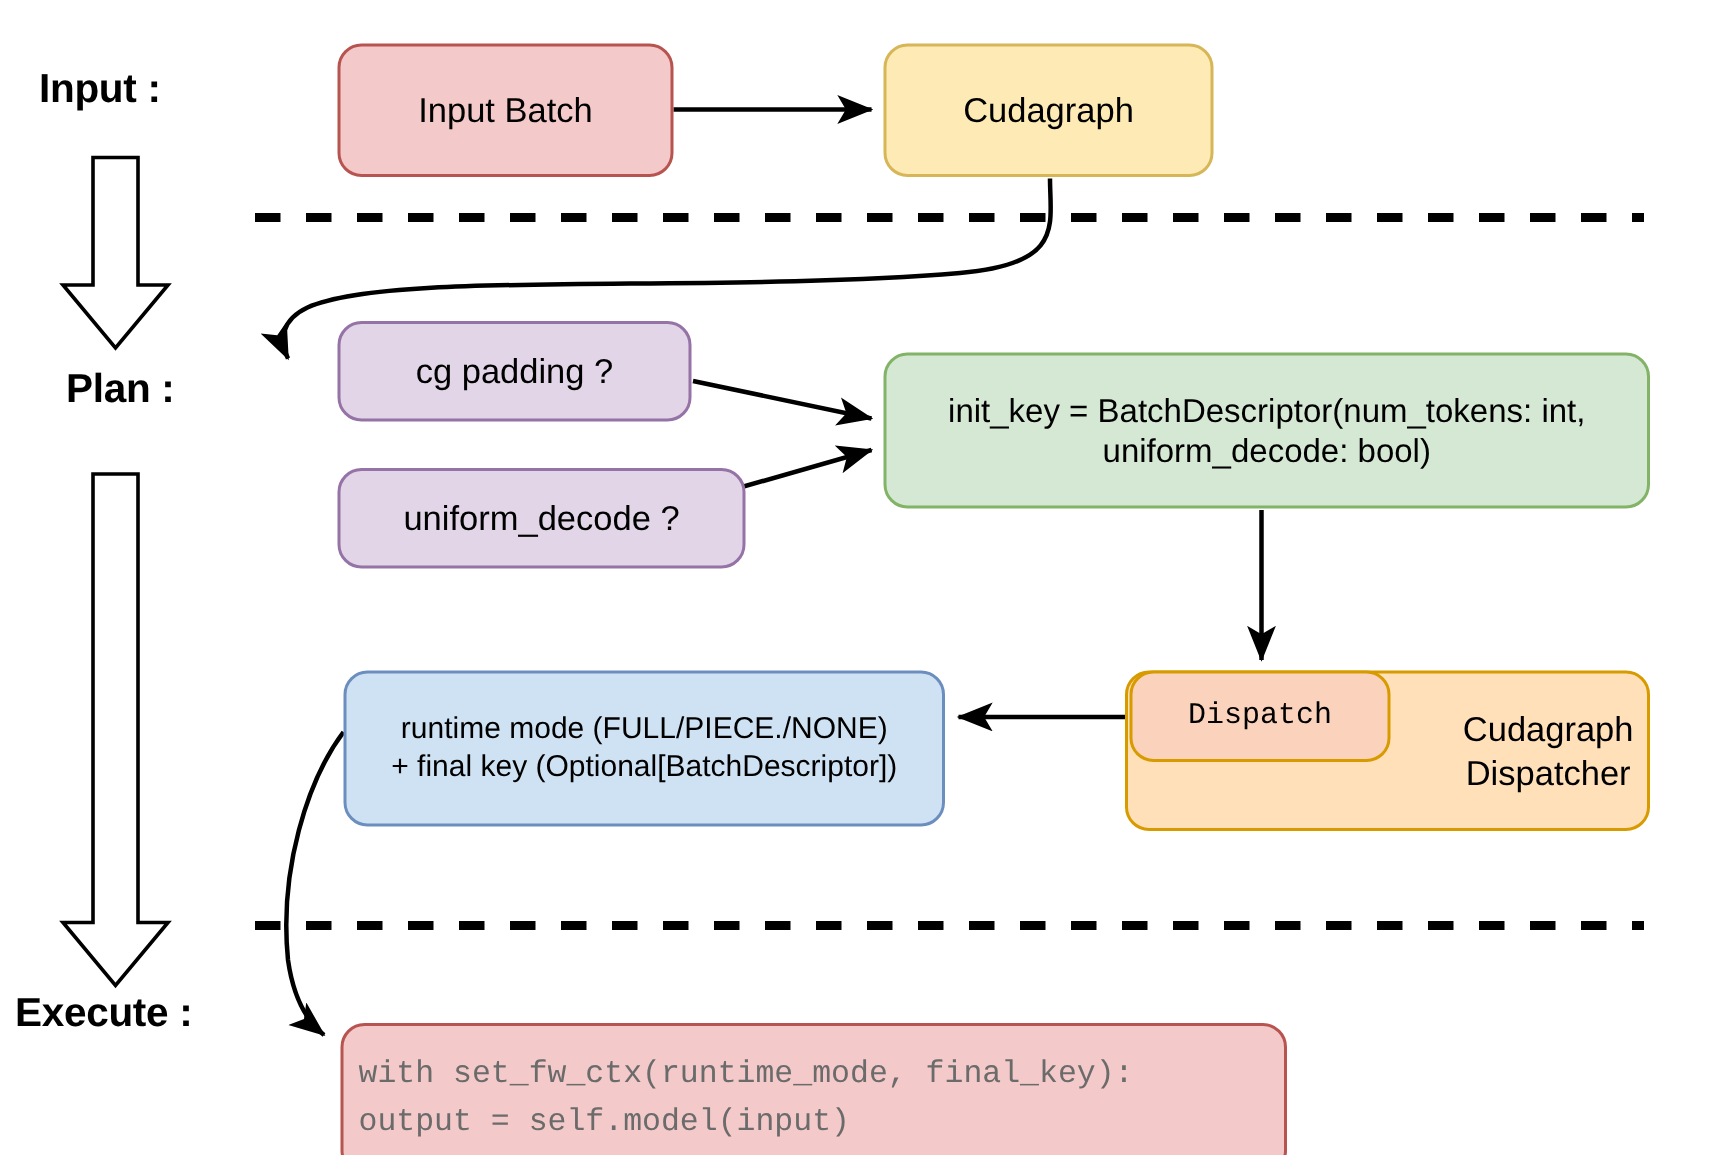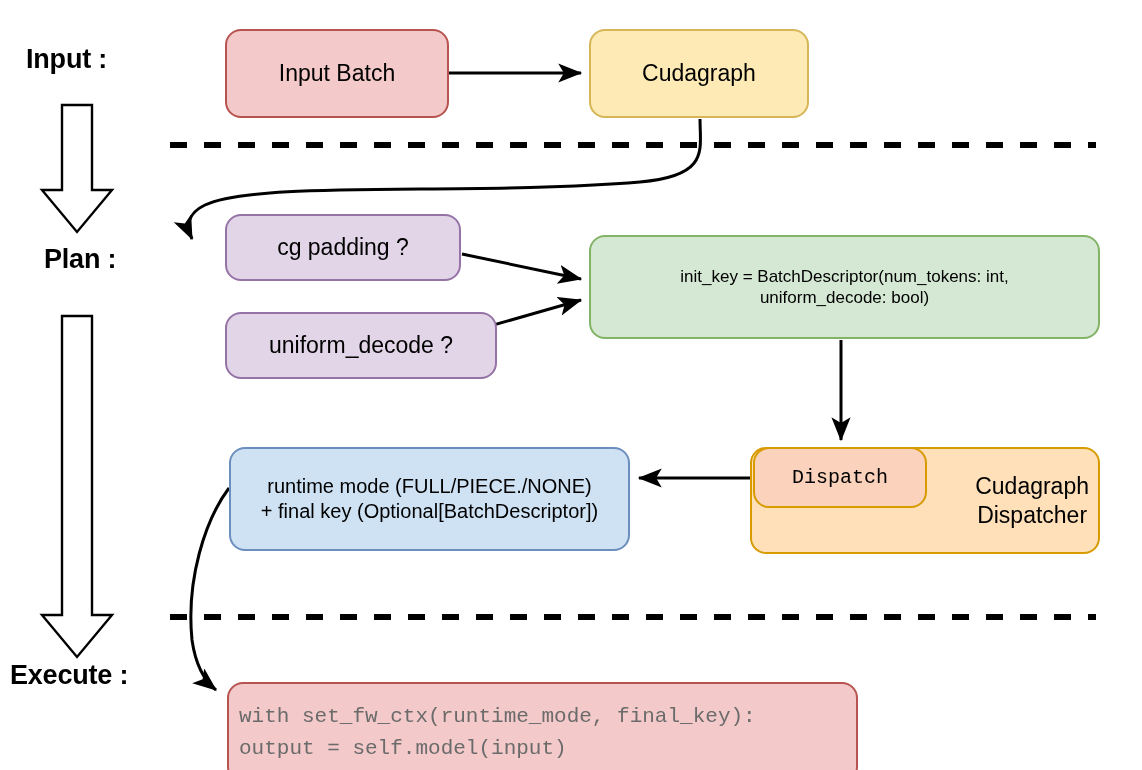--- a/index.html
+++ b/index.html
@@ -73,21 +73,21 @@
   #node-uniform-decode {
     left: 225px; top: 312px; width: 272px; height: 67px;
     background: #e1d5e7;
     border-color: #9673a6;
     font-size: 23px;
   }
   #node-init-key {
     left: 589px; top: 235px; width: 511px; height: 104px;
     background: #d5e8d4;
     border-color: #82b366;
-    font-size: 17px;
+    font-size: 22px;
   }
   #node-cudagraph-dispatcher {
     left: 750px; top: 447px; width: 350px; height: 107px;
     background: #ffe0b9;
     border-color: #d79b00;
     font-size: 23px;
     justify-content: flex-end;
     align-items: center;
     padding-right: 1px;
   }

